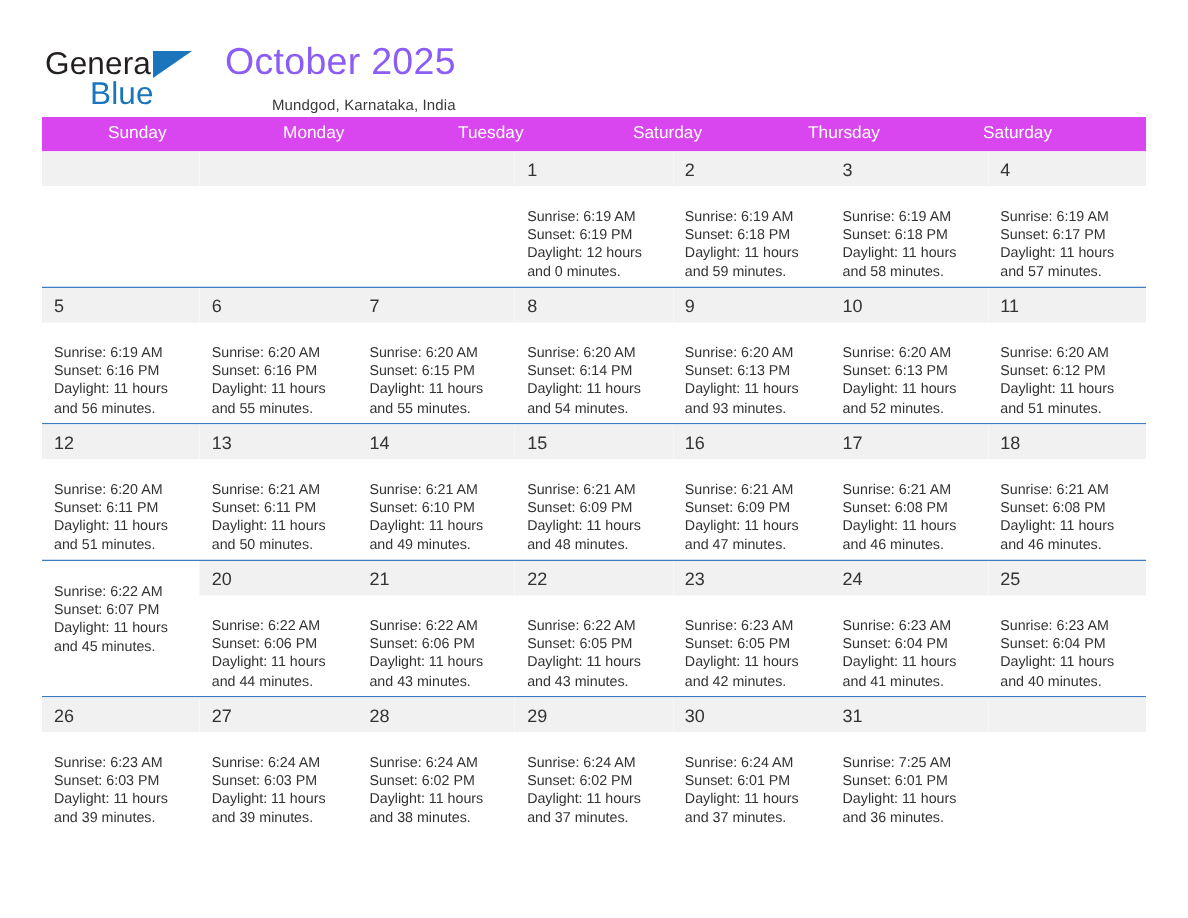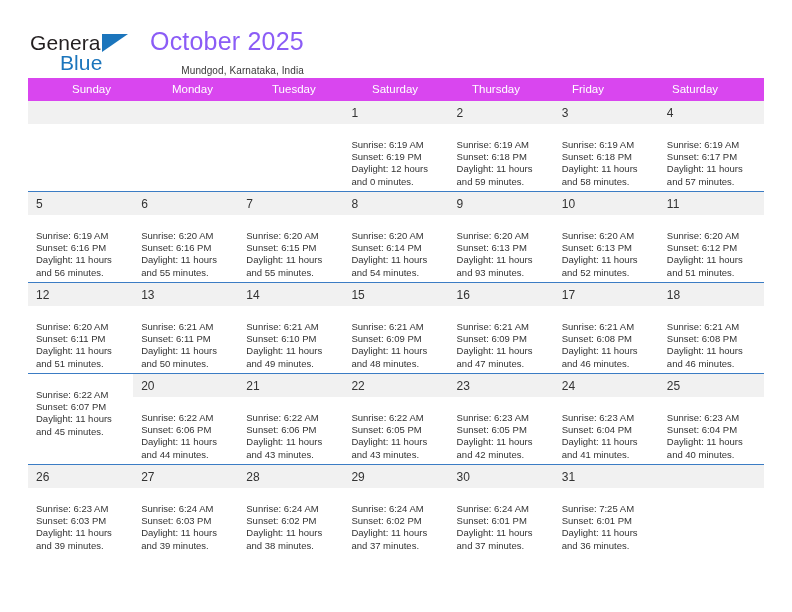--- a/index.html
+++ b/index.html
@@ -90,21 +90,20 @@
 
   </div>
 
   <div class="calendar">
     <div class="dow-row" id="dow-row">
         <div class="dow">Sunday</div>
         <div class="dow">Monday</div>
         <div class="dow">Tuesday</div>
         <div class="dow">Saturday</div>
         <div class="dow">Thursday</div>
-        <div class="dow">Friday</div>
         <div class="dow">Saturday</div>
       </div>
     <div id="weeks-container">
         <div class="week first">
           <div class="cell empty">
             <div class="cell-num"></div>
             <div class="cell-body"></div>
           </div>
           <div class="cell empty">
             <div class="cell-num"></div>

